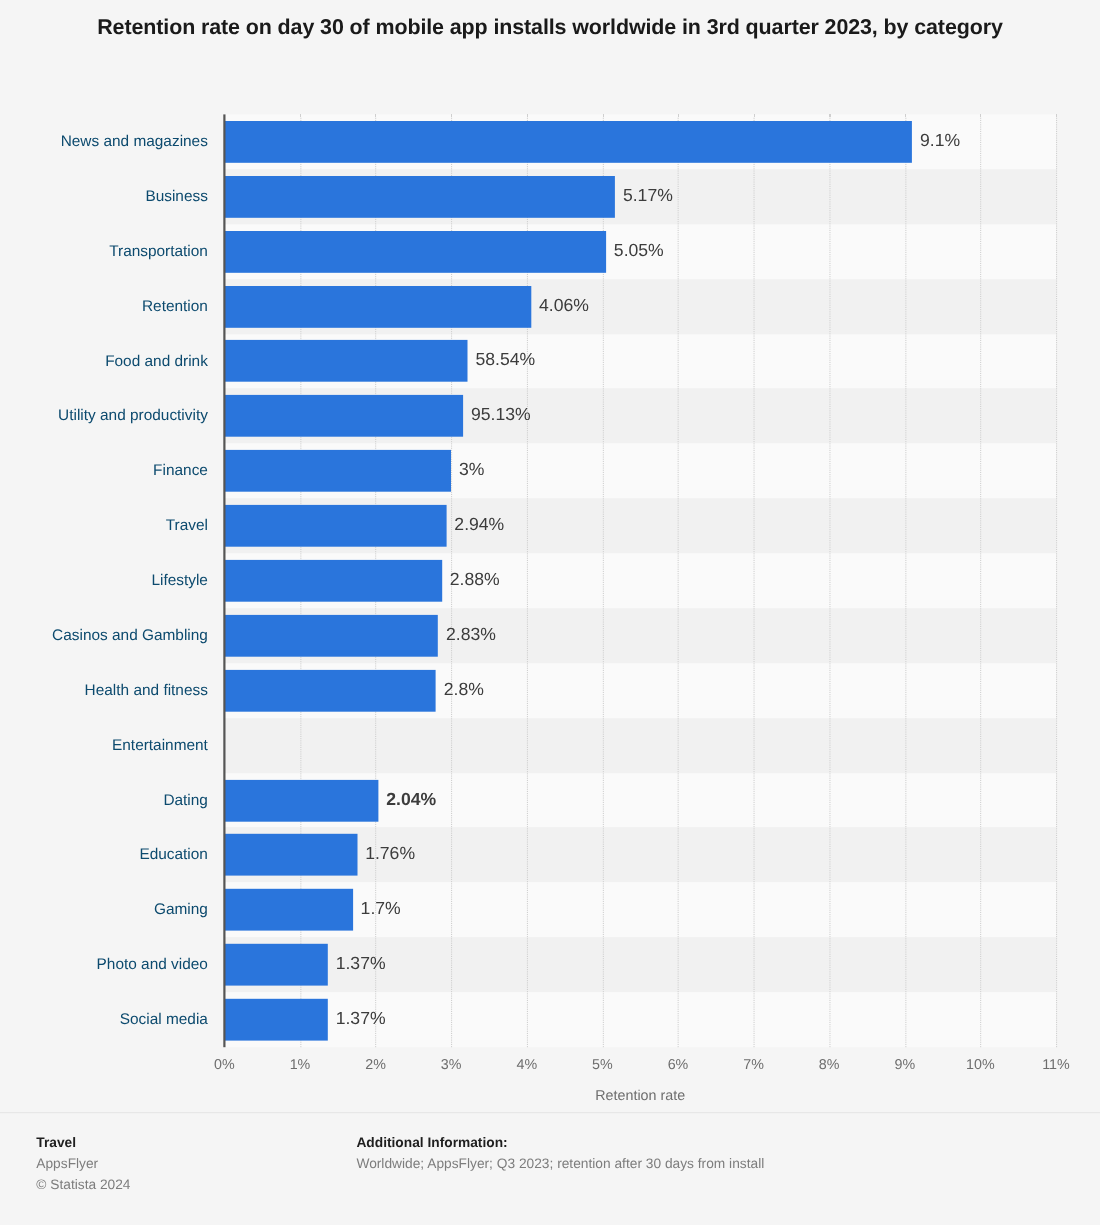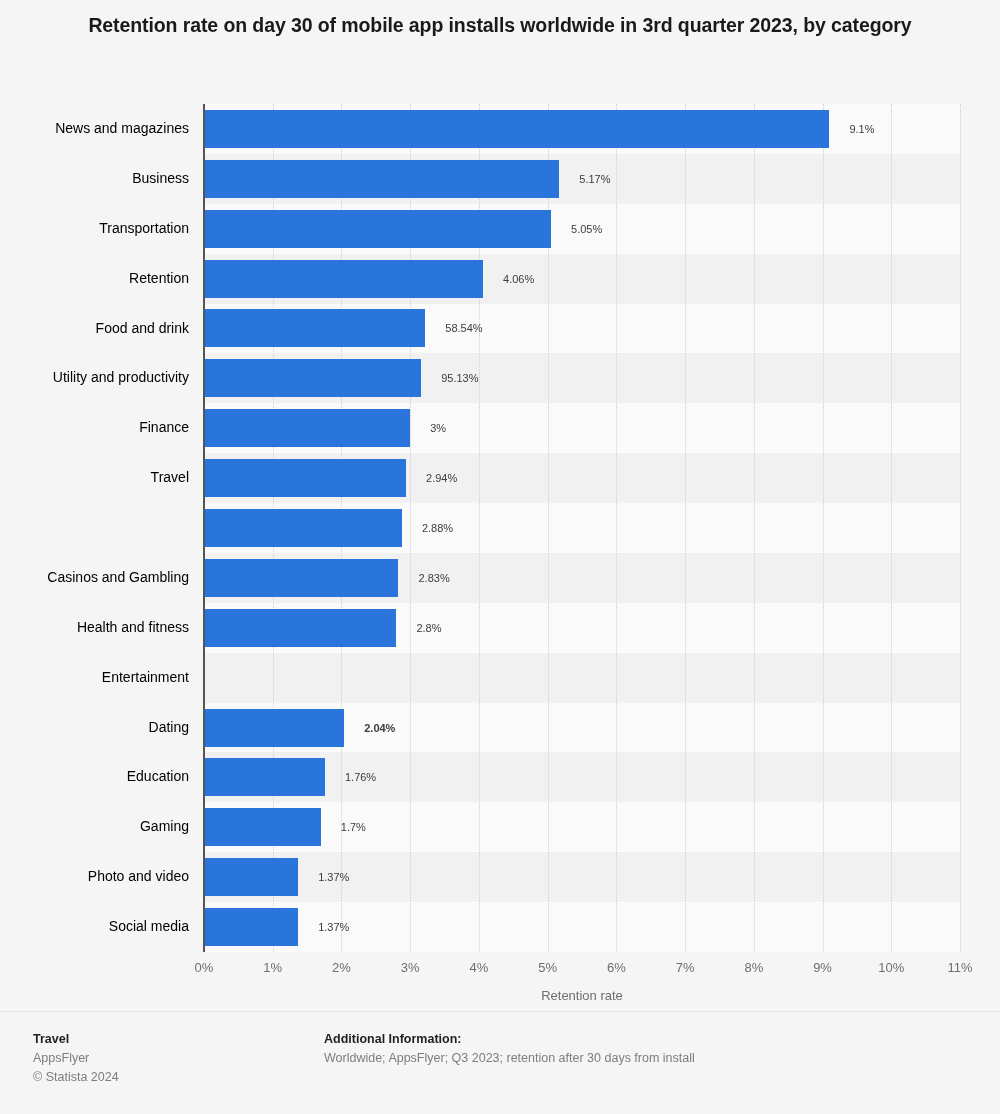--- a/index.html
+++ b/index.html
@@ -93,36 +93,36 @@
     left: 0;
     top: 6px;
     height: 38px;
     background: #2a75dc;
   }
   .bar-value {
     position: absolute;
     top: 6px;
     height: 38px;
     line-height: 38px;
-    font-size: 11px;
+    font-size: 16px;
     color: #3c3c3c;
     white-space: nowrap;
-    padding-left: 20px;
+    padding-left: 7px;
   }
 
   
   .cat-label {
     position: absolute;
     right: 0;
     width: 190px;
     text-align: right;
     height: 49.88px;
     line-height: 49.88px;
     font-size: 14px;
-    color: #000000;
+    color: #0c4a6e;
     white-space: nowrap;
     padding-right: 14px;
     box-sizing: border-box;
   }
   .cats {
     position: absolute;
     left: 0;
     top: 0;
     width: 203px;
     height: 848px;
@@ -203,20 +203,21 @@
 
   <div class="cats">
       <div class="cat-label" style="top: 0px; height: 49.8824px; line-height: 49.8824px;">News and magazines</div>
       <div class="cat-label" style="top: 49.8824px; height: 49.8824px; line-height: 49.8824px;">Business</div>
       <div class="cat-label" style="top: 99.7647px; height: 49.8824px; line-height: 49.8824px;">Transportation</div>
       <div class="cat-label" style="top: 149.647px; height: 49.8824px; line-height: 49.8824px;">Retention</div>
       <div class="cat-label" style="top: 249.412px; height: 49.8824px; line-height: 49.8824px;">Utility and productivity</div>
       <div class="cat-label" style="top: 199.529px; height: 49.8824px; line-height: 49.8824px;">Food and drink</div>
       <div class="cat-label" style="top: 299.294px; height: 49.8824px; line-height: 49.8824px;">Finance</div>
       <div class="cat-label" style="top: 349.176px; height: 49.8824px; line-height: 49.8824px;">Travel</div>
+      <div class="cat-label" style="top: 399.059px; height: 49.8824px; line-height: 49.8824px;">Lifestyle</div>
       <div class="cat-label" style="top: 448.941px; height: 49.8824px; line-height: 49.8824px;">Casinos and Gambling</div>
       <div class="cat-label" style="top: 498.824px; height: 49.8824px; line-height: 49.8824px;">Health and fitness</div>
       <div class="cat-label" style="top: 548.706px; height: 49.8824px; line-height: 49.8824px;">Entertainment</div>
       <div class="cat-label" style="top: 598.588px; height: 49.8824px; line-height: 49.8824px;">Dating</div>
       <div class="cat-label" style="top: 648.471px; height: 49.8824px; line-height: 49.8824px;">Education</div>
       <div class="cat-label" style="top: 698.353px; height: 49.8824px; line-height: 49.8824px;">Gaming</div>
       <div class="cat-label" style="top: 748.235px; height: 49.8824px; line-height: 49.8824px;">Photo and video</div>
       <div class="cat-label" style="top: 798.118px; height: 49.8824px; line-height: 49.8824px;">Social media</div>
     </div>
 

